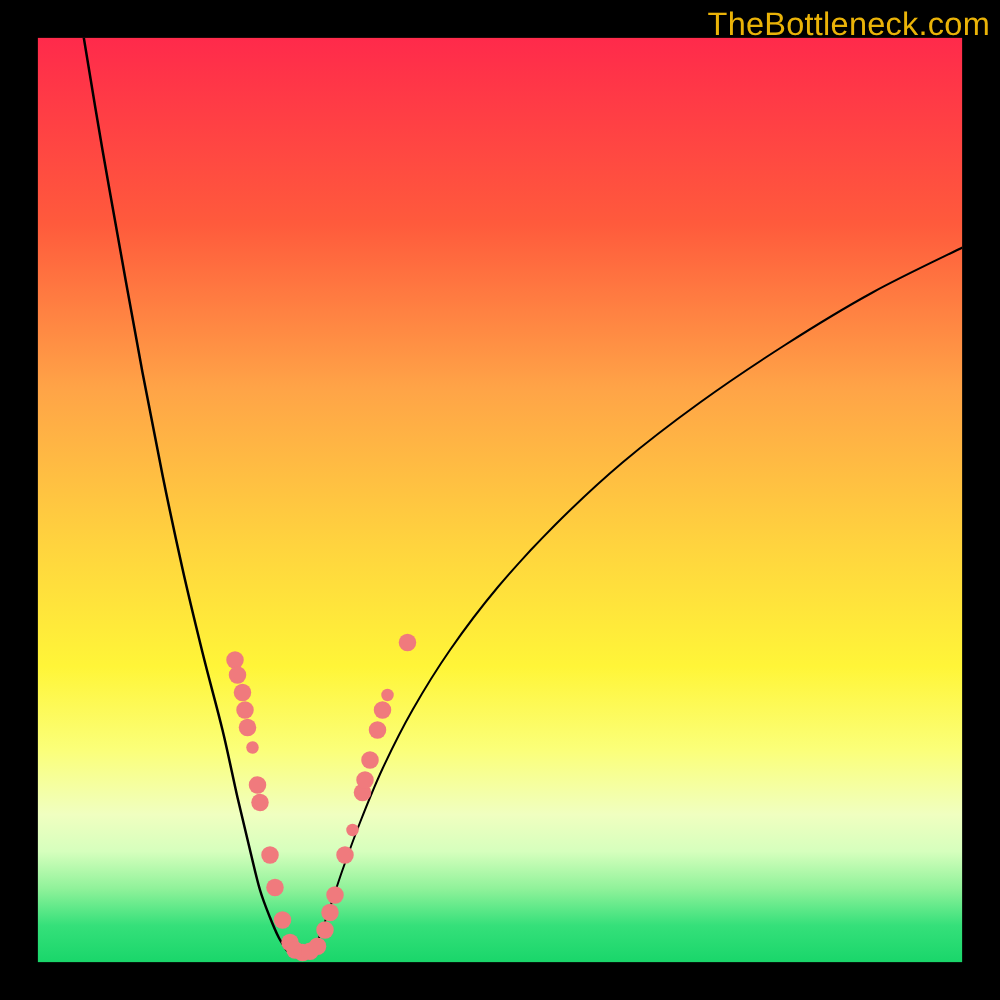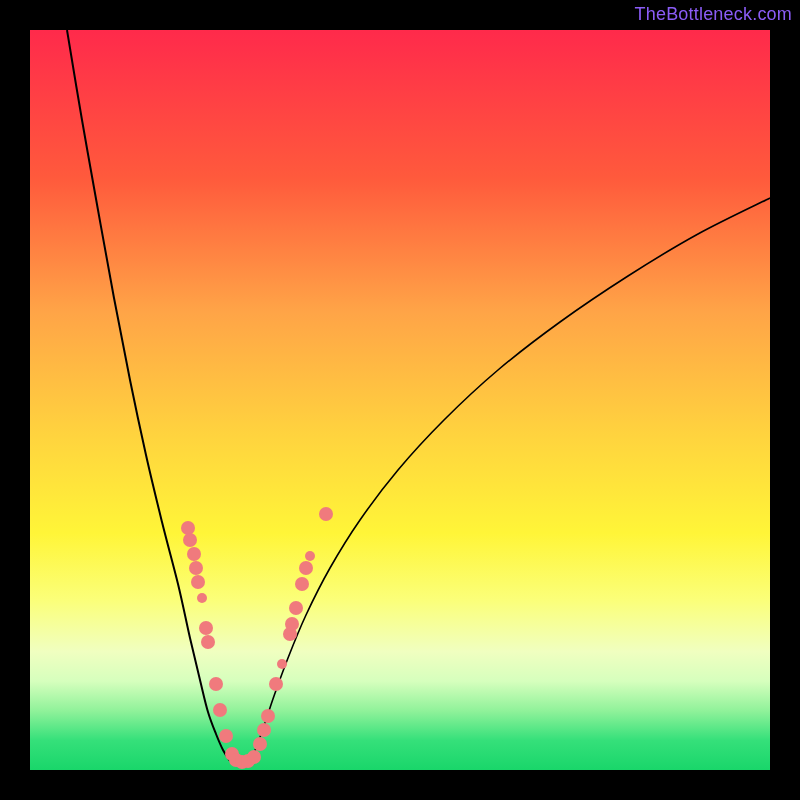--- a/index.html
+++ b/index.html
@@ -25,23 +25,23 @@
   }
   .gradient {
     position: absolute;
     inset: 0;
   }
   .watermark {
     position: absolute;
     top: 4px;
     right: 8px;
     font-family: Arial, Helvetica, sans-serif;
-    font-size: 18px;
+    font-size: 26px;
     font-weight: 500;
-    color: #8b5cf6;
+    color: #eab308;
     letter-spacing: 0.2px;
   }
   svg.curves {
     position: absolute;
     inset: 0;
   }
 </style>
 </head>
 <body>
 

